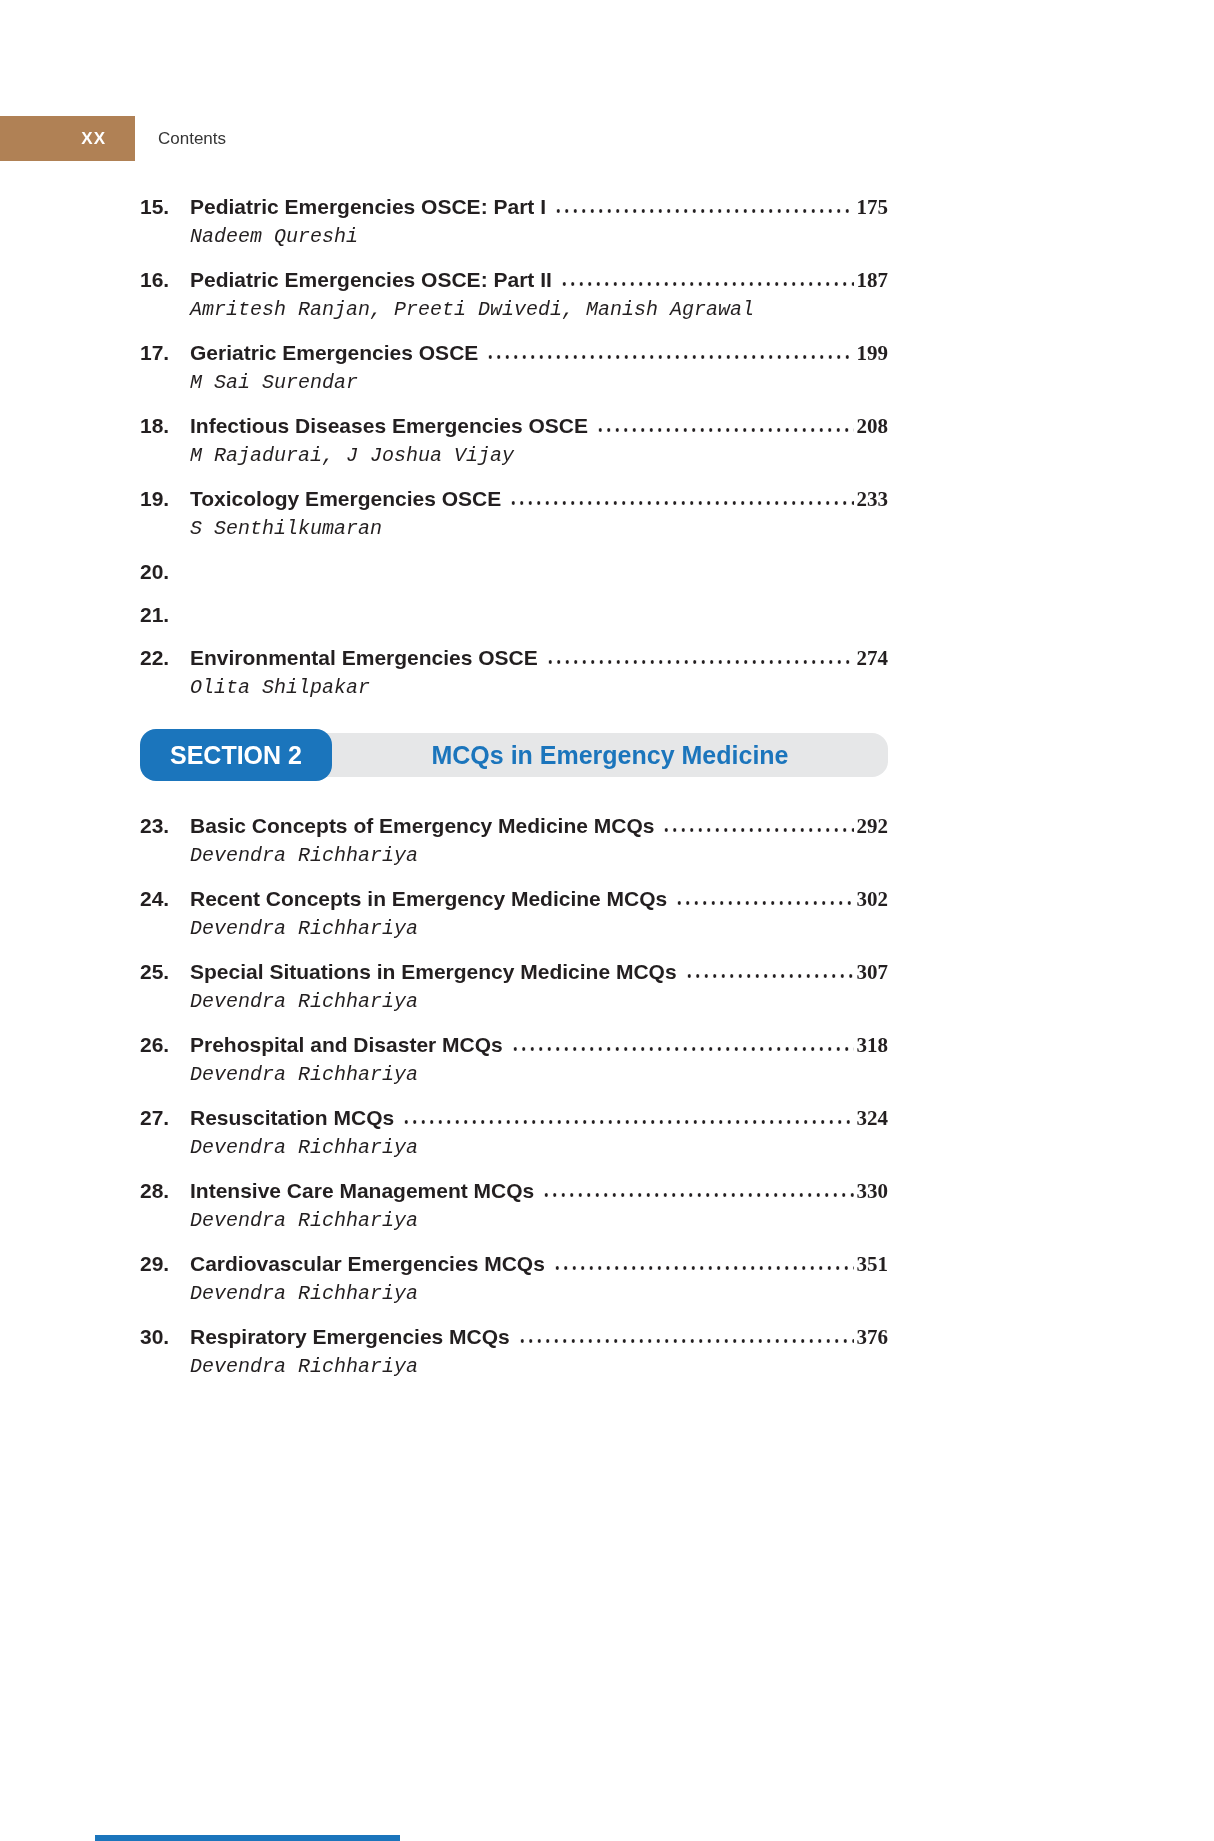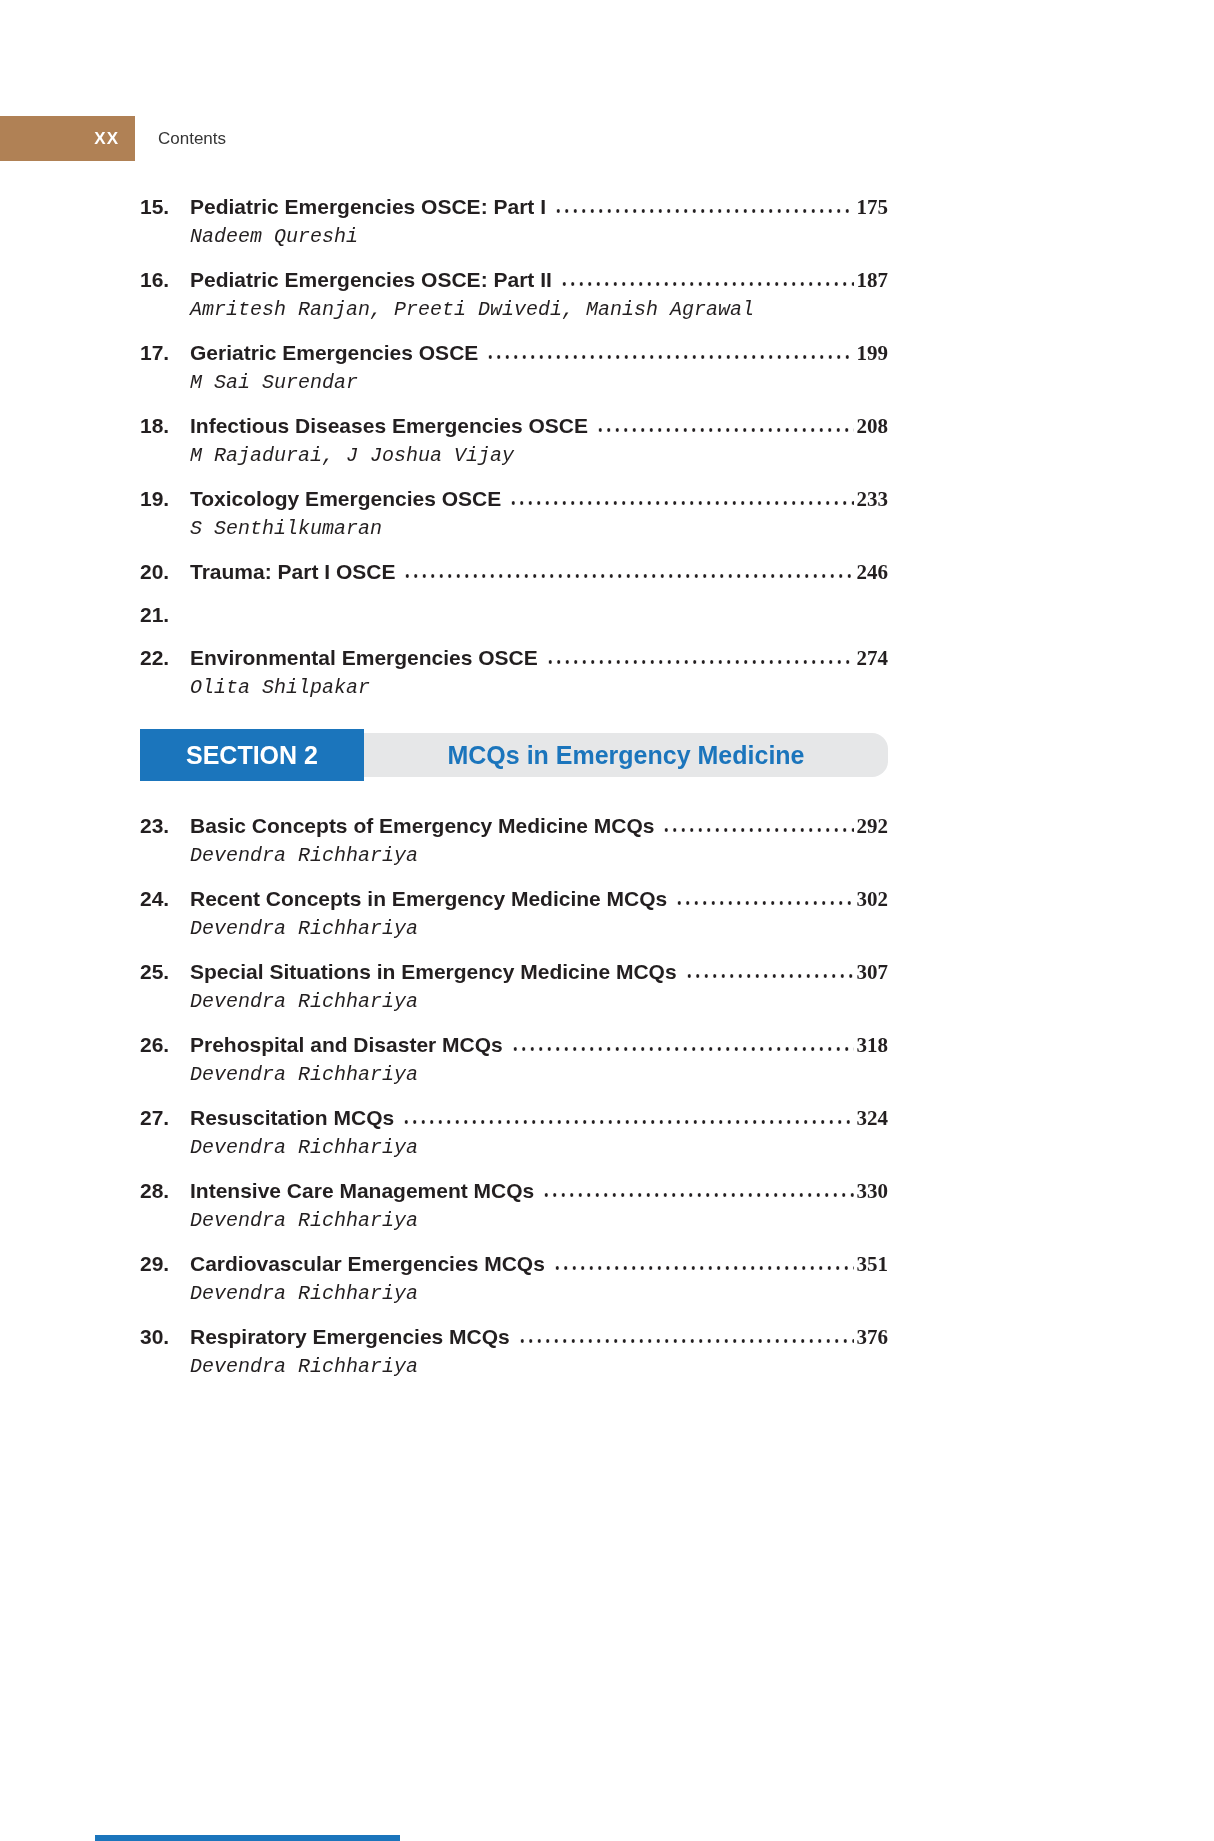--- a/index.html
+++ b/index.html
@@ -29,21 +29,21 @@
     width: 135px;
     height: 45px;
     background: var(--tab-brown, #b08155);
     color: #ffffff;
     font-weight: bold;
     font-size: 17px;
     letter-spacing: 1px;
     display: flex;
     align-items: center;
     justify-content: flex-end;
-    padding-right: 16px;
+    padding-right: 29px;
   }
   .header-title {
     margin-left: 23px;
     font-size: 17px;
     color: #353535;
   }
 
   
   .content {
     position: absolute;
@@ -114,22 +114,22 @@
     border-radius: 16px;
   }
   .banner-badge {
     position: relative;
     z-index: 1;
     background: var(--accent-blue, #1b75bc);
     color: #ffffff;
     font-weight: bold;
     font-size: 25px;
     line-height: 52px;
-    padding: 0 46px;
-    border-radius: 0;
+    padding: 0 30px;
+    border-radius: 16px;
     white-space: nowrap;
   }
   .banner-title {
     position: relative;
     z-index: 1;
     flex: 1;
     text-align: center;
     color: var(--accent-blue, #1b75bc);
     font-weight: bold;
     font-size: 25px;
@@ -210,25 +210,20 @@
             <span class="entry-title">Toxicology Emergencies OSCE</span>
             <span class="leader"></span>
             <span class="entry-page">233</span>
           </div>
           <div class="entry-authors">S Senthilkumaran</div>
         </div>
       </div>
       <div class="entry">
         <div class="entry-num">20.</div>
         <div class="entry-body">
-          <div class="entry-line">
-            <span class="entry-title">Trauma: Part I OSCE</span>
-            <span class="leader"></span>
-            <span class="entry-page">246</span>
-          </div>
         </div>
       </div>
       <div class="entry">
         <div class="entry-num">21.</div>
         <div class="entry-body">
         </div>
       </div>
       <div class="entry">
         <div class="entry-num">22.</div>
         <div class="entry-body">

